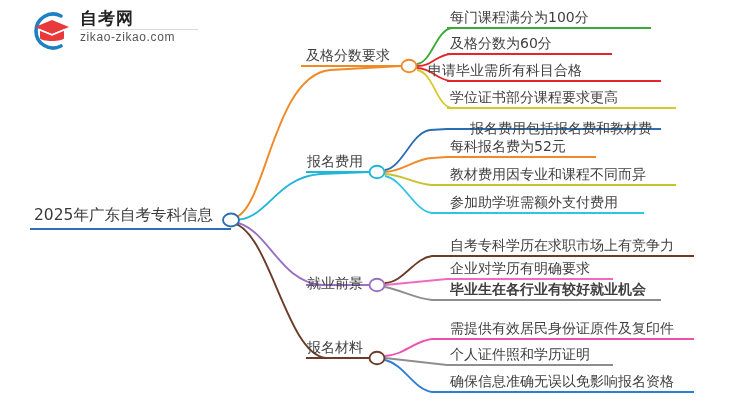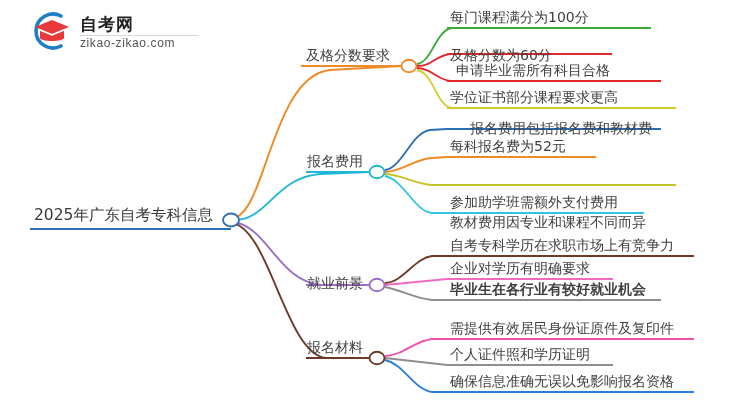--- a/index.html
+++ b/index.html
@@ -6,21 +6,21 @@
   body{
     width:750px;height:410px;
     background:#ffffff;
     font-family:"Liberation Sans","DejaVu Sans",sans-serif;
     overflow:hidden;
     position:relative;
   }
   #canvas{position:absolute;left:0;top:0;width:750px;height:410px;}
   .logo-wrap{
     position:absolute;left:28px;top:8px;
-    display:flex;align-items:center;
+    display:flex;align-items:flex-start;
   }
   .logo-mark{width:46px;height:46px;position:relative;flex:0 0 auto;}
   .logo-text{margin-left:6px;display:flex;flex-direction:column;justify-content:center;}
   .logo-cn{
     font-size:17px;font-weight:bold;color:#222;letter-spacing:1px;
     line-height:20px;font-family:"DejaVu Sans",sans-serif;
   }
   .logo-en{
     font-size:12px;color:#555;letter-spacing:.6px;line-height:12px;
     font-family:"Liberation Sans",sans-serif;
@@ -132,27 +132,27 @@
 </div>
 
 <div class="node-label root-label" style="left:34px;top:208px;">2025年广东自考专科信息</div>
 
 <div class="node-label branch-label" style="left:306px;top:48px;">及格分数要求</div>
 <div class="node-label branch-label" style="left:307px;top:154px;">报名费用</div>
 <div class="node-label branch-label" style="left:307px;top:267px;margin-top:9px;">就业前景</div>
 <div class="node-label branch-label" style="left:307px;top:340px;">报名材料</div>
 
 <div class="node-label leaf-label" style="left:450px;top:10px;">每门课程满分为100分</div>
-<div class="node-label leaf-label" style="left:450px;top:48px;">及格分数为60分</div>
-<div class="node-label leaf-label" style="left:456px;top:63px;">申请毕业需所有科目合格</div>
+<div class="node-label leaf-label" style="left:450px;top:36px;">及格分数为60分</div>
+<div class="node-label leaf-label" style="left:428px;top:63px;">申请毕业需所有科目合格</div>
 <div class="node-label leaf-label" style="left:450px;top:90px;">学位证书部分课程要求更高</div>
 
 <div class="node-label leaf-label" style="left:450px;top:121px;margin-left:20px;">报名费用包括报名费和教材费</div>
 <div class="node-label leaf-label" style="left:450px;top:139px;">每科报名费为52元</div>
-<div class="node-label leaf-label" style="left:450px;top:167px;margin-top:48px;">教材费用因专业和课程不同而异</div>
+<div class="node-label leaf-label" style="left:450px;top:167px;">教材费用因专业和课程不同而异</div>
 <div class="node-label leaf-label" style="left:450px;top:195px;">参加助学班需额外支付费用</div>
 
 <div class="node-label leaf-label" style="left:450px;top:238px;">自考专科学历在求职市场上有竞争力</div>
 <div class="node-label leaf-label" style="left:450px;top:261px;">企业对学历有明确要求</div>
 <div class="node-label leaf-label" style="left:450px;top:282px;font-weight:bold;">毕业生在各行业有较好就业机会</div>
 
 <div class="node-label leaf-label" style="left:450px;top:321px;">需提供有效居民身份证原件及复印件</div>
 <div class="node-label leaf-label" style="left:450px;top:347px;">个人证件照和学历证明</div>
 <div class="node-label leaf-label" style="left:450px;top:374px;">确保信息准确无误以免影响报名资格</div>
 

